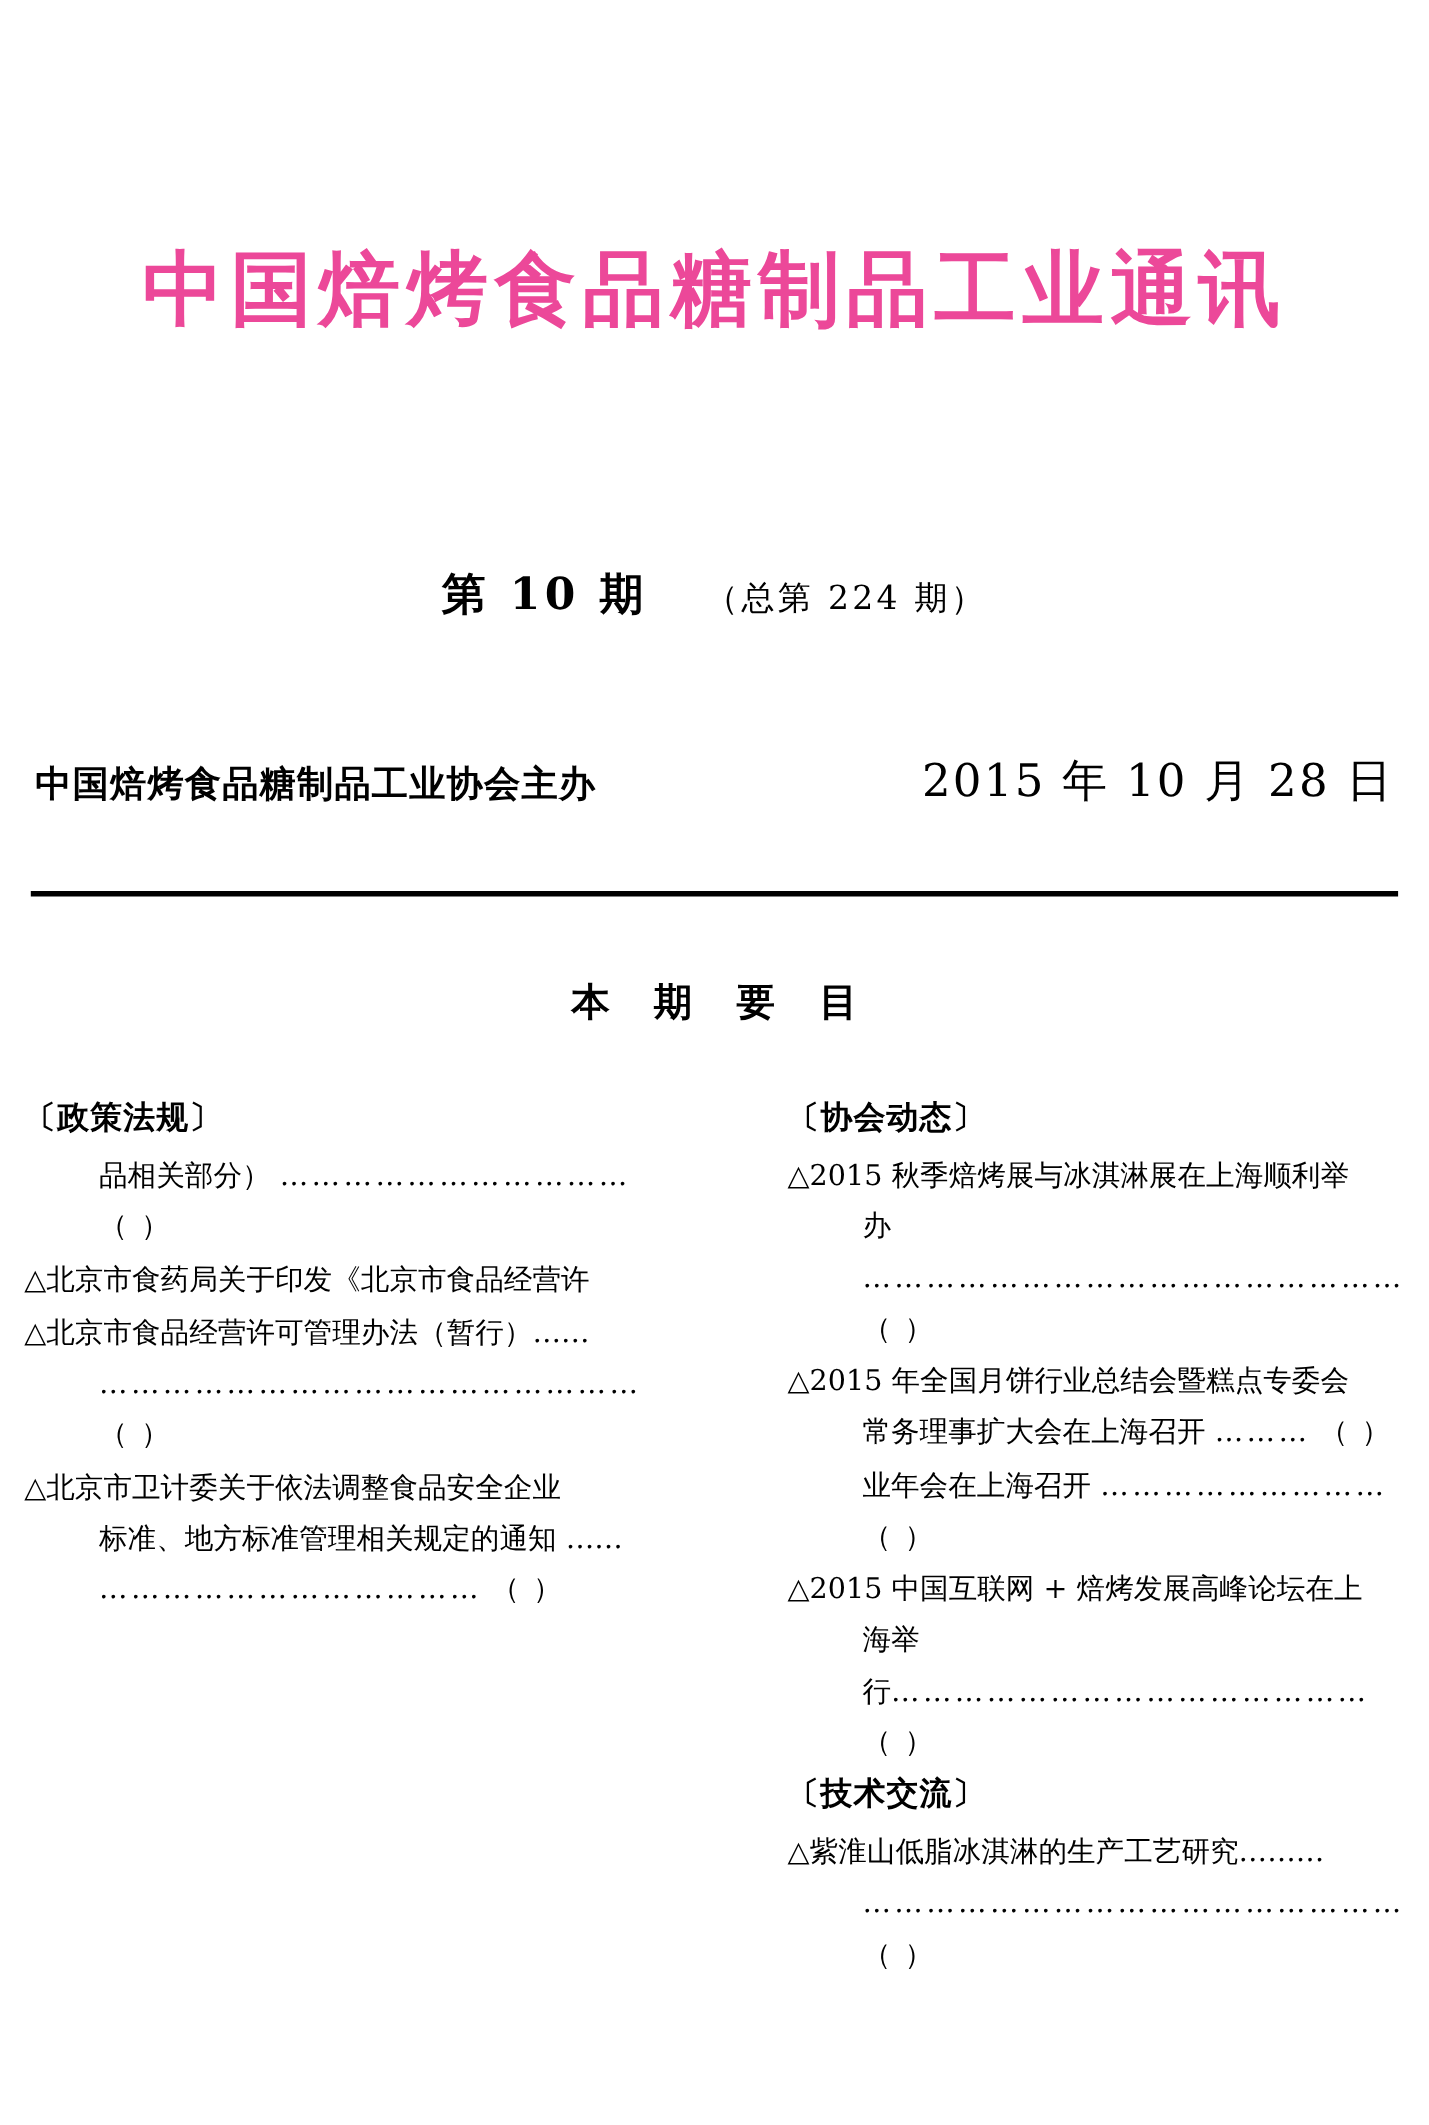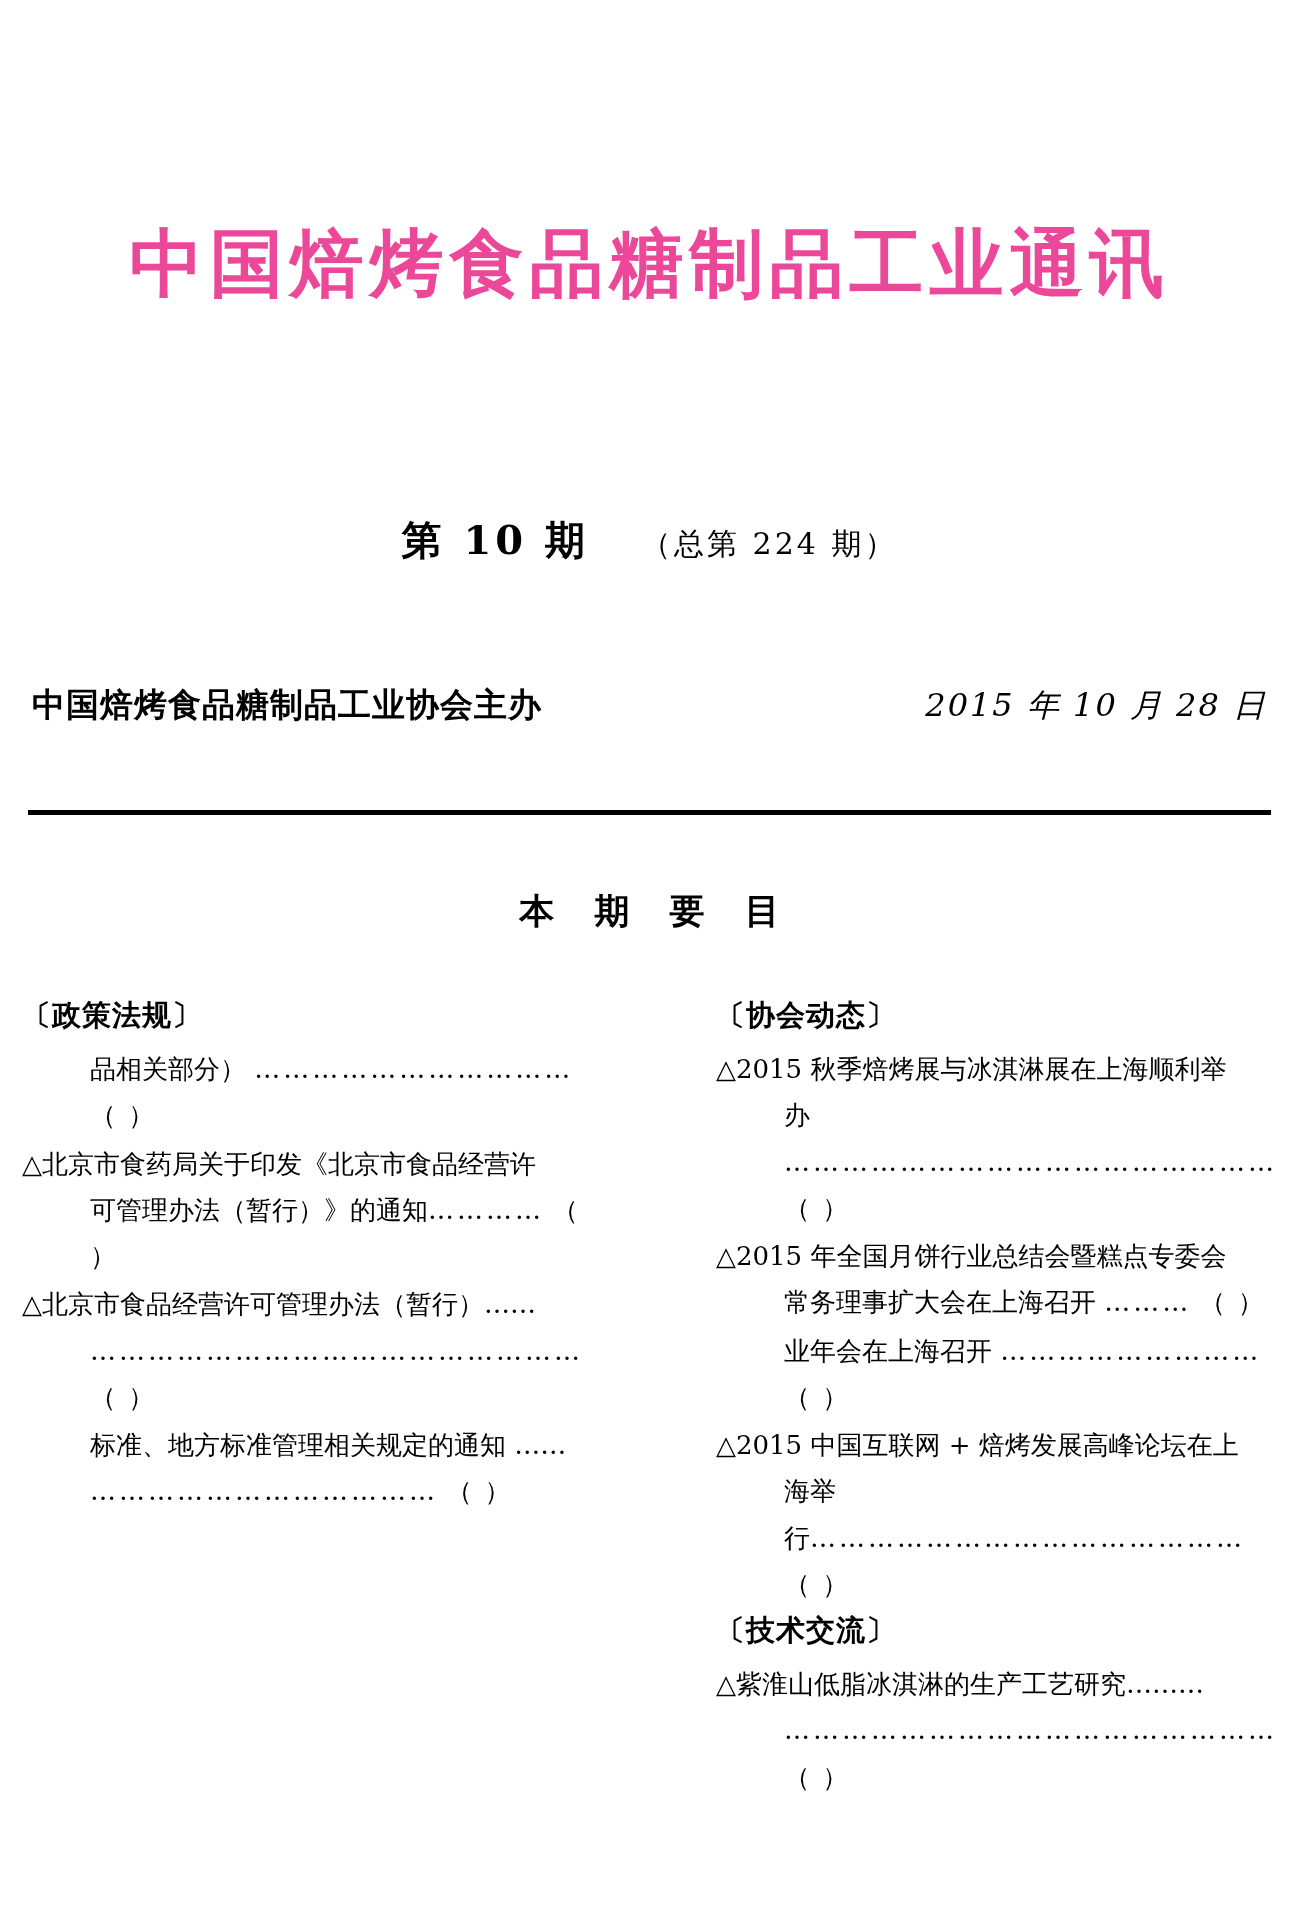--- a/index.html
+++ b/index.html
@@ -75,24 +75,23 @@
     white-space: nowrap;
   }
   .imprint-publisher {
     font-family: Liberation Mono, monospace;
     font-size: 33px;
     font-weight: 700;
     letter-spacing: 1px;
   }
   .imprint-date {
     font-family: "DejaVu Serif", "Liberation Serif", serif;
-    font-size: 32px;
+    font-size: 41px;
     font-weight: 400;
     letter-spacing: 2px;
-    font-style: italic;
   }
 
   .rule {
     position: absolute;
     top: 810px;
     left: 28px;
     width: 1243px;
     height: 5px;
     background: #000;
   }
@@ -183,29 +182,29 @@
     <div class="toc-col left">
 
       <div class="section-title">〔政策法规〕</div>
 
       <div class="entry">
         <span class="cont"><span>品相关部分）</span> <span class="dots">……………………………</span> <span class="pageno">（    ）</span></span>
       </div>
 
       <div class="entry">
         <span class="lead">△北京市食药局关于印发《北京市食品经营许</span>
-        <span class="cont"><span>可管理办法（暂行）》的通知</span><span class="dots">…………</span> <span class="pageno">（    ）</span></span>
       </div>
 
       <div class="entry">
         <span class="lead">△北京市食品经营许可管理办法（暂行）……</span>
         <span class="cont"><span class="dots">……………………………………………</span> <span class="pageno">（    ）</span></span>
       </div>
 
       <div class="entry">
+        <span class="lead">△北京市卫计委关于依法调整食品安全企业</span>
         <span class="cont"><span>标准、地方标准管理相关规定的通知  ……</span></span>
         <span class="cont"><span class="dots">………………………………</span> <span class="pageno">（    ）</span></span>
       </div>
 
     </div>
 
     <div class="toc-col right">
 
       <div class="section-title">〔协会动态〕</div>
 

